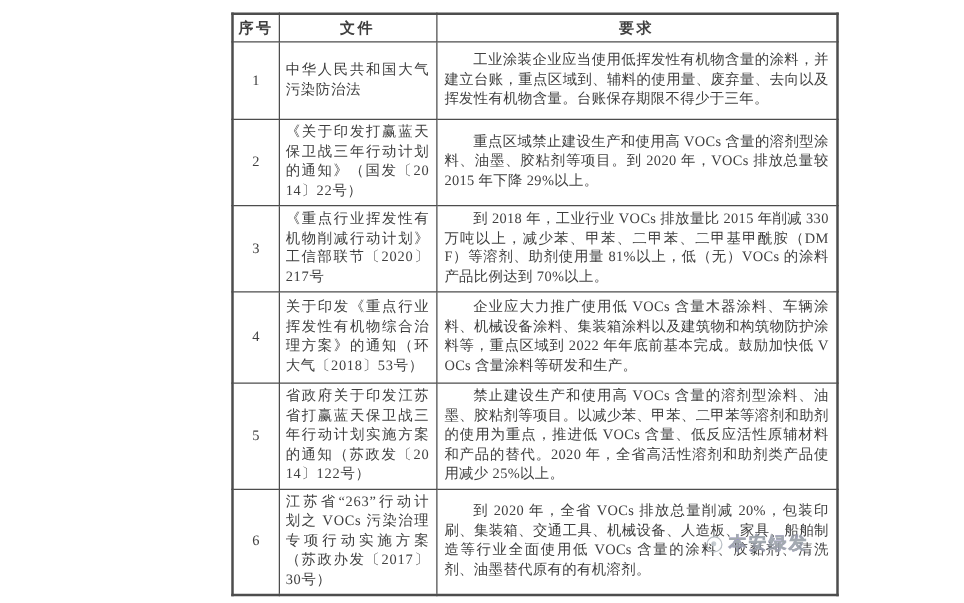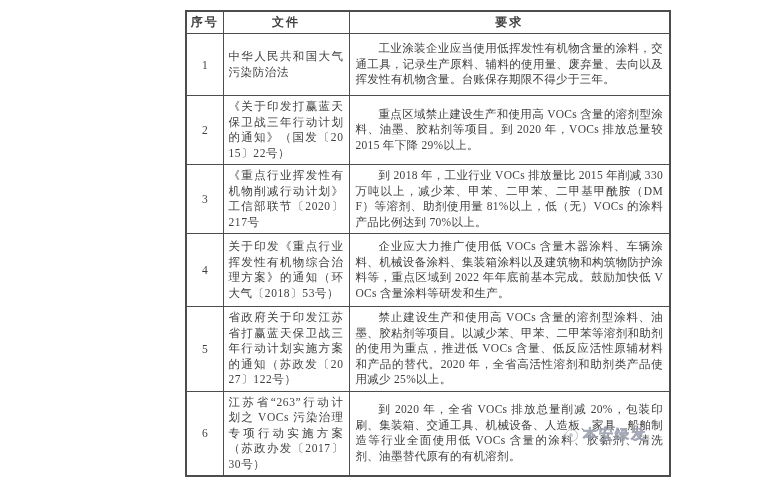--- a/index.html
+++ b/index.html
@@ -128,40 +128,40 @@
       <tr class="r-header">
         <th>序号</th>
         <th>文件</th>
         <th>要求</th>
       </tr>
     </thead>
     <tbody>
       <tr class="r1">
         <td class="no">1</td>
         <td class="doc">中华人民共和国大气污染防治法</td>
-        <td class="req">工业涂装企业应当使用低挥发性有机物含量的涂料，交通工具，记录生产原料、辅料的使用量、废弃量、去向以及挥发性有机物含量。台账保存期限不得少于三年。</td>
+        <td class="req">工业涂装企业应当使用低挥发性有机物含量的涂料，并建立台账，重点区域到、辅料的使用量、废弃量、去向以及挥发性有机物含量。台账保存期限不得少于三年。</td>
       </tr>
       <tr class="r2">
         <td class="no">2</td>
-        <td class="doc">《关于印发打赢蓝天保卫战三年行动计划的通知》（国发〔2015〕22号）</td>
+        <td class="doc">《关于印发打赢蓝天保卫战三年行动计划的通知》（国发〔2014〕22号）</td>
         <td class="req">重点区域禁止建设生产和使用高 VOCs 含量的溶剂型涂料、油墨、胶粘剂等项目。到 2020 年，VOCs 排放总量较 2015 年下降 29%以上。</td>
       </tr>
       <tr class="r3">
         <td class="no">3</td>
         <td class="doc">《重点行业挥发性有机物削减行动计划》工信部联节〔2020〕217号</td>
         <td class="req">到 2018 年，工业行业 VOCs 排放量比 2015 年削减 330 万吨以上，减少苯、甲苯、二甲苯、二甲基甲酰胺（DMF）等溶剂、助剂使用量 81%以上，低（无）VOCs 的涂料产品比例达到 70%以上。</td>
       </tr>
       <tr class="r4">
         <td class="no">4</td>
         <td class="doc">关于印发《重点行业挥发性有机物综合治理方案》的通知（环大气〔2018〕53号）</td>
         <td class="req">企业应大力推广使用低 VOCs 含量木器涂料、车辆涂料、机械设备涂料、集装箱涂料以及建筑物和构筑物防护涂料等，重点区域到 2022 年年底前基本完成。鼓励加快低 VOCs 含量涂料等研发和生产。</td>
       </tr>
       <tr class="r5">
         <td class="no">5</td>
-        <td class="doc">省政府关于印发江苏省打赢蓝天保卫战三年行动计划实施方案的通知（苏政发〔2027〕122号）</td>
+        <td class="doc">省政府关于印发江苏省打赢蓝天保卫战三年行动计划实施方案的通知（苏政发〔2014〕122号）</td>
         <td class="req">禁止建设生产和使用高 VOCs 含量的溶剂型涂料、油墨、胶粘剂等项目。以减少苯、甲苯、二甲苯等溶剂和助剂的使用为重点，推进低 VOCs 含量、低反应活性原辅材料和产品的替代。2020 年，全省高活性溶剂和助剂类产品使用减少 25%以上。</td>
       </tr>
       <tr class="r6">
         <td class="no">6</td>
         <td class="doc">江苏省“263”行动计划之 VOCs 污染治理专项行动实施方案（苏政办发〔2017〕30号）</td>
         <td class="req">到 2020 年，全省 VOCs 排放总量削减 20%，包装印刷、集装箱、交通工具、机械设备、人造板、家具、船舶制造等行业全面使用低 VOCs 含量的涂料、胶黏剂、清洗剂、油墨替代原有的有机溶剂。</td>
       </tr>
     </tbody>
   </table>
 

